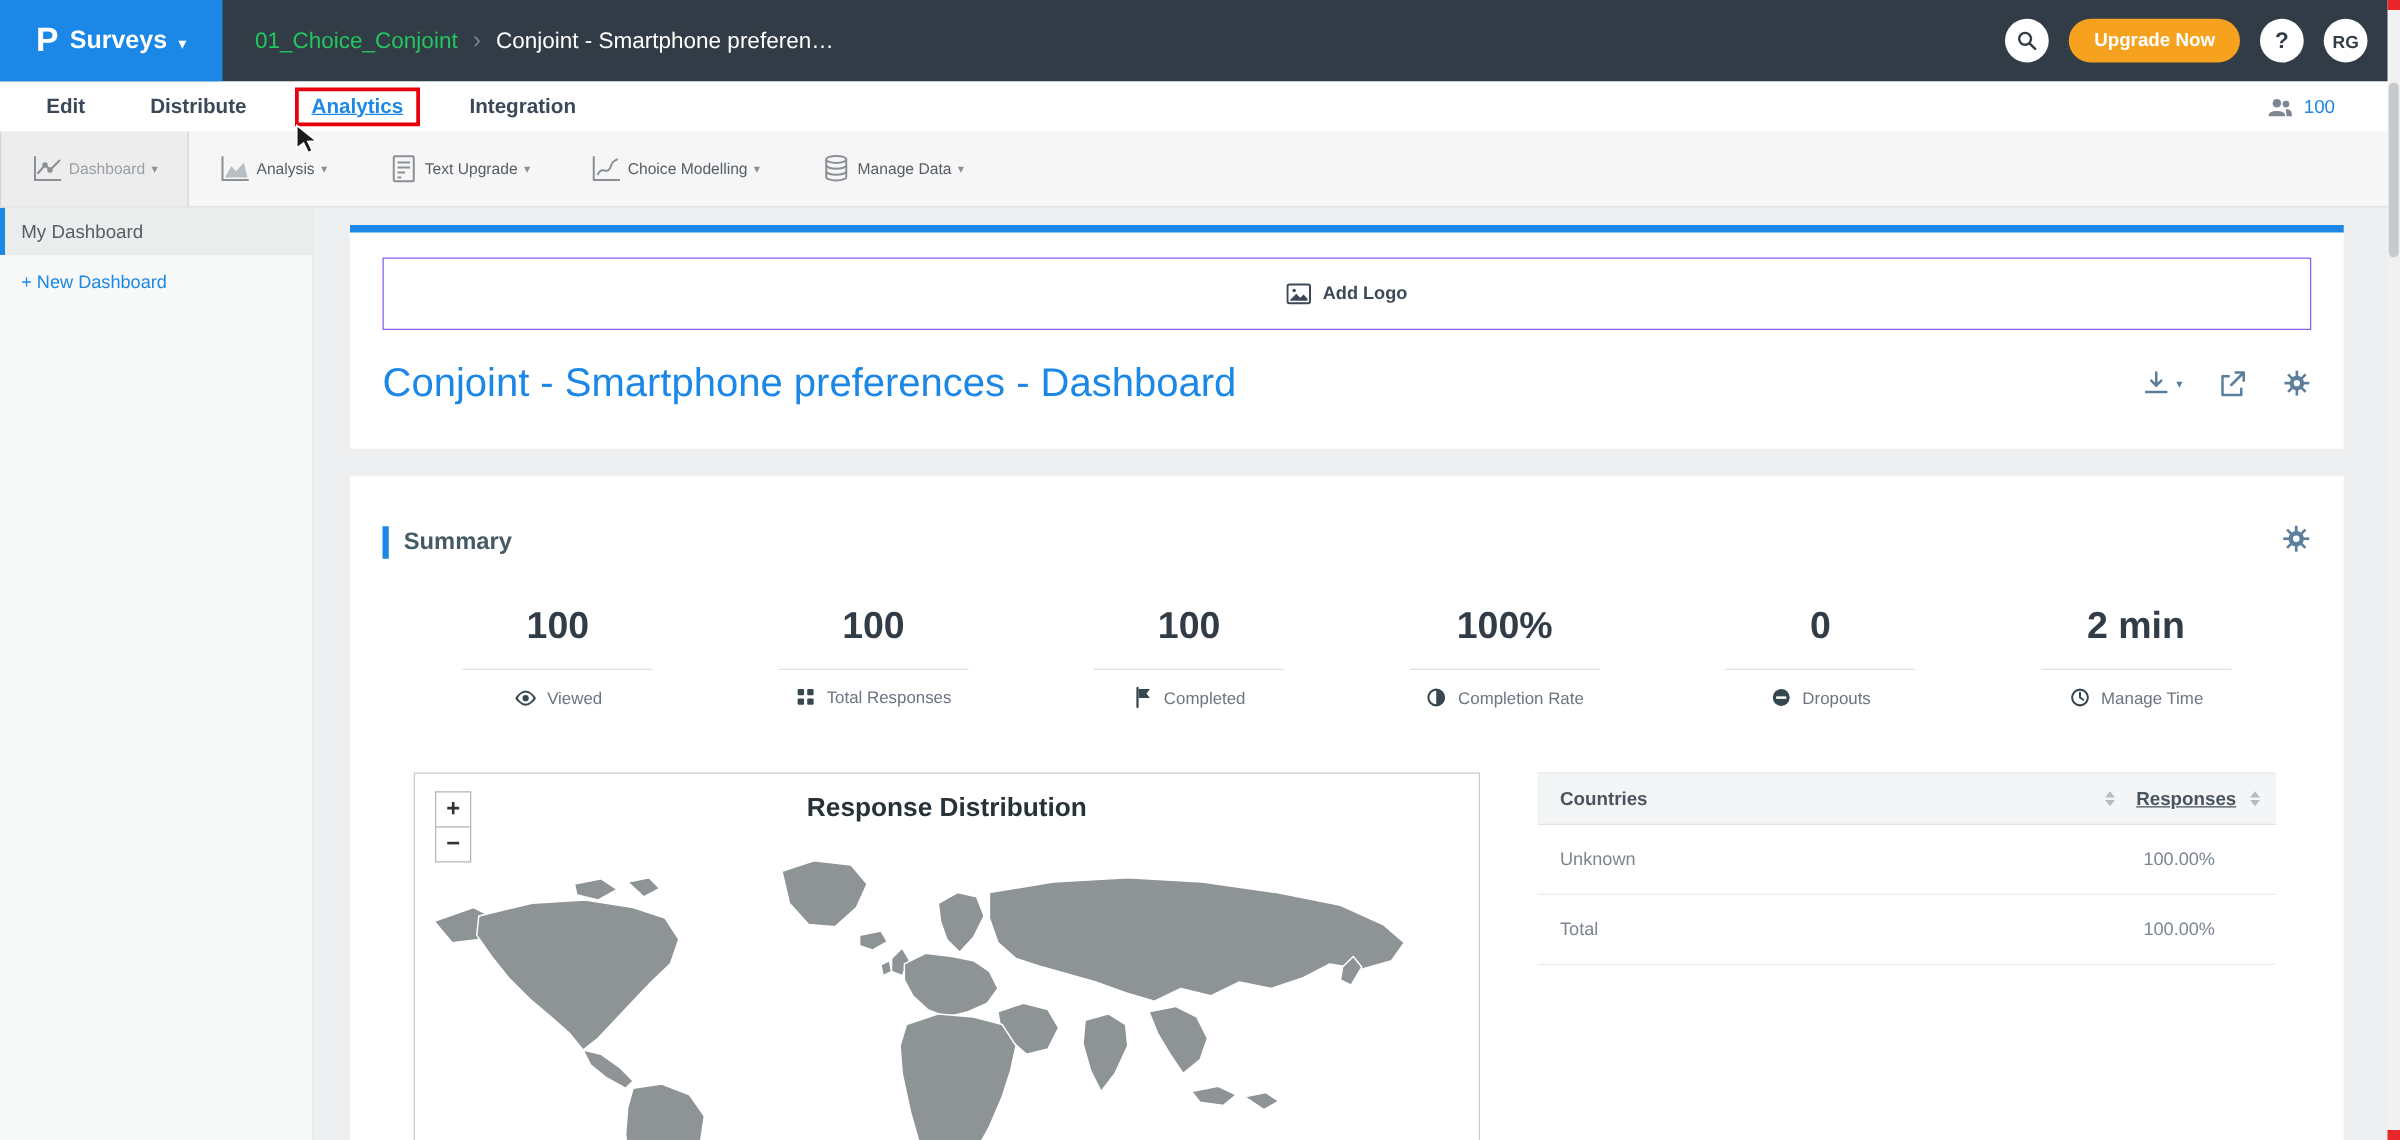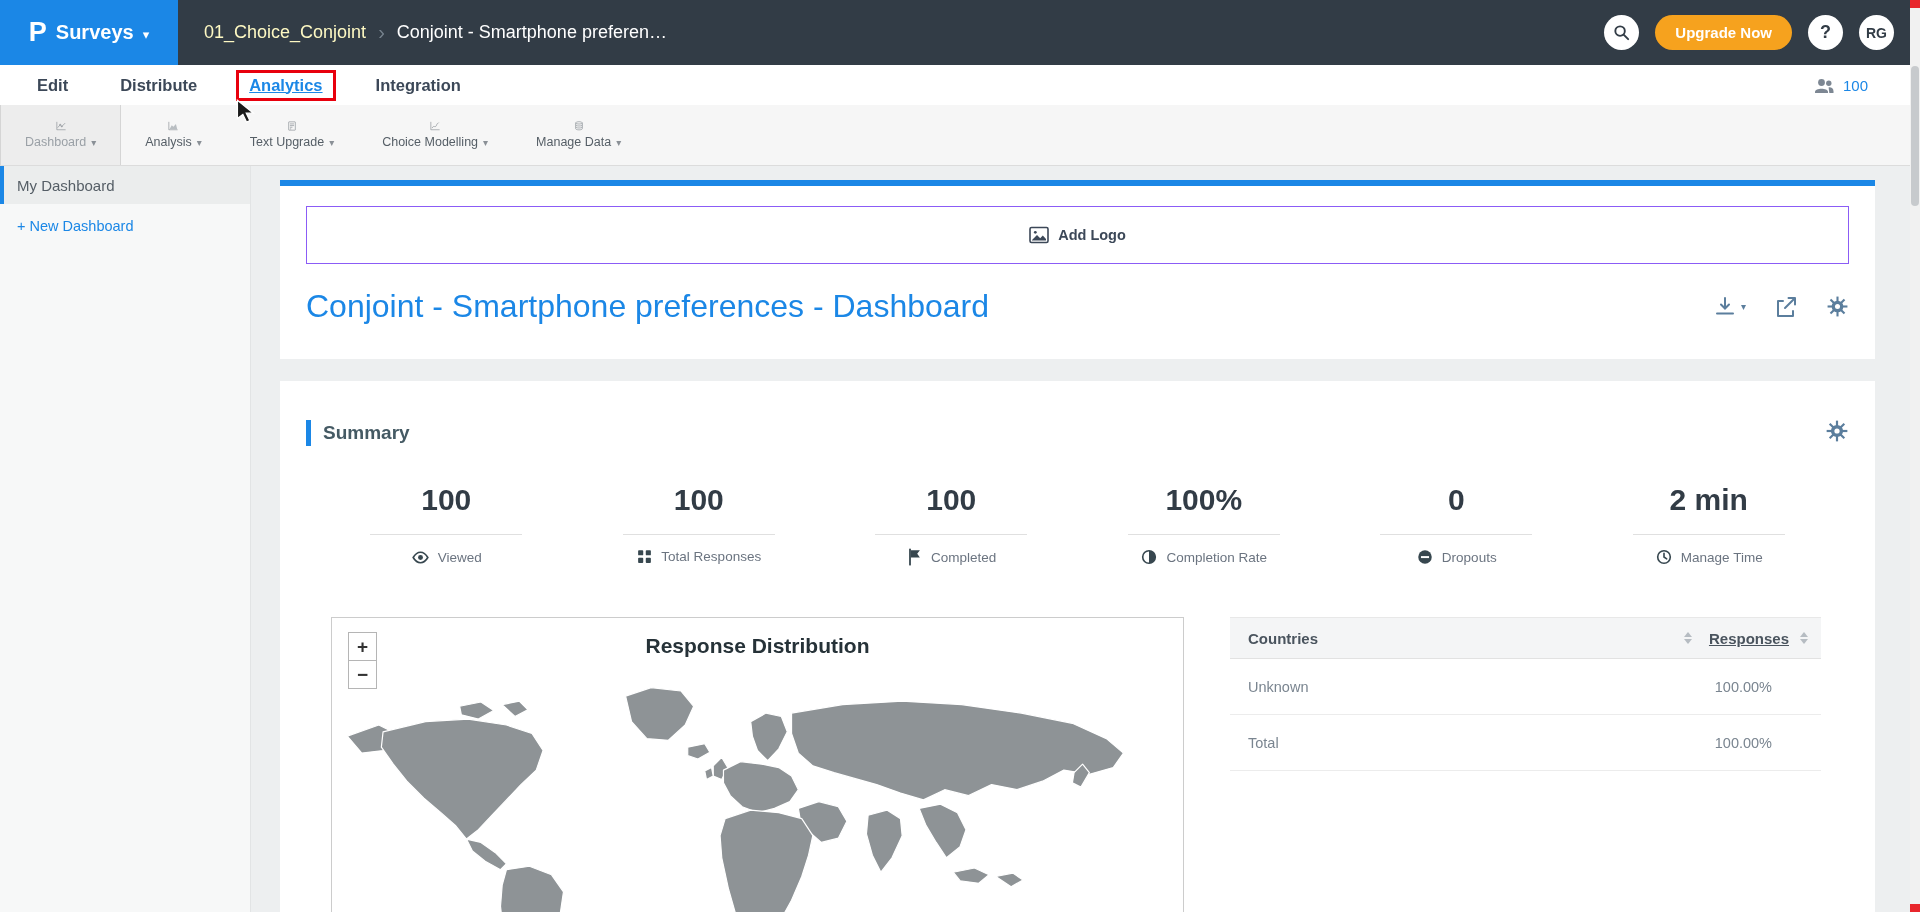--- a/index.html
+++ b/index.html
@@ -6,40 +6,40 @@
   html,body { width:1920px; height:912px; overflow:hidden; }
   body { font-family:"Liberation Sans", sans-serif; background:#edeff0; position:relative; color:#3c4858; }
 
   
   .topbar { position:absolute; left:0; top:0; width:1920px; height:65px; background:#323c46; display:flex; align-items:center; z-index:5; }
   .logo-block { width:178px; height:65px; background:#1b87e6; display:flex; align-items:center; justify-content:center; gap:9px; cursor:pointer; }
   .logo-mark { color:#fff; font-size:27px; font-weight:800; line-height:1; }
   .logo-text { color:#fff; font-size:20px; font-weight:600; }
   .logo-caret { color:#fff; font-size:13px; margin-top:3px; }
   .breadcrumb { display:flex; align-items:center; gap:12px; margin-left:26px; font-size:18px; }
-  .crumb-parent { color:#fef9c3; cursor:pointer; }
+  .crumb-parent { color:#22c55e; cursor:pointer; }
   .crumb-sep { color:#76828d; font-size:20px; }
   .crumb-current { color:#ffffff; }
   .topbar-right { margin-left:auto; display:flex; align-items:center; gap:16px; padding-right:26px; }
   .circle-btn { width:35px; height:35px; border-radius:50%; background:#ffffff; display:flex; align-items:center; justify-content:center; cursor:pointer; }
   .help-q { font-size:18px; font-weight:700; color:#323c46; }
   .avatar-txt { font-size:14px; font-weight:700; color:#323c46; }
   .upgrade-btn { background:#f6a21e; color:#fff; font-size:15px; font-weight:700; border:none; border-radius:18px; padding:9px 20px; cursor:pointer; }
 
   
   .tabs-row { position:absolute; left:0; top:65px; width:1920px; height:40px; background:#ffffff; display:flex; align-items:center; padding-left:37px; z-index:4; }
   .tab { font-size:16.5px; font-weight:600; color:#3c4858; margin-right:52px; cursor:pointer; }
   .tab-annotation { border:3px solid #e8000d; padding:3px 10px; margin-right:40px; margin-left:-13px; }
   .tab.active { color:#1b87e6; text-decoration:underline; margin-right:0; }
   .tabs-right { margin-left:auto; display:flex; align-items:center; gap:9px; padding-right:52px; }
   .resp-count { color:#1b87e6; font-size:15px; cursor:pointer; }
 
   
   .toolbar-row { position:absolute; left:0; top:105px; width:1920px; height:61px; background:#f6f6f6; border-bottom:1px solid #dcdcdc; display:flex; align-items:stretch; z-index:3; }
-  .tool-item { display:flex; flex-direction:column; align-items:center; justify-content:center; gap:4px; padding:16px 24px; cursor:pointer; min-width:104px; }
+  .tool-item { display:flex; flex-direction:row; align-items:center; justify-content:center; gap:4px; padding:16px 24px; cursor:pointer; min-width:104px; }
   .tool-item.active { background:#ededed; border-left:1px solid #d5d5d5; border-right:1px solid #d5d5d5; }
   .tool-label-row { display:flex; align-items:center; gap:5px; }
   .tool-label { font-size:12.5px; color:#555e66; }
   .tool-item.active .tool-label { color:#9aa0a6; }
   .tool-caret { font-size:10px; color:#8a9096; }
 
   
   .sidebar { position:absolute; left:0; top:166px; width:251px; height:746px; background:#f7f8f8; border-right:1px solid #e2e4e5; z-index:2; }
   .side-item { height:38px; display:flex; align-items:center; padding-left:17px; font-size:15px; color:#555e66; cursor:pointer; }
   .side-item.active { background:#ebeded; border-left:4px solid #1b87e6; padding-left:13px; }

